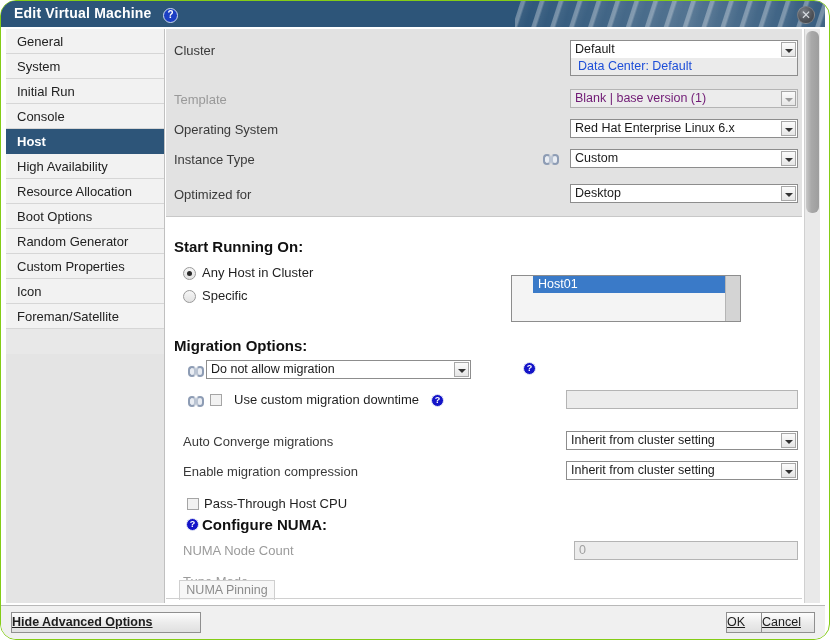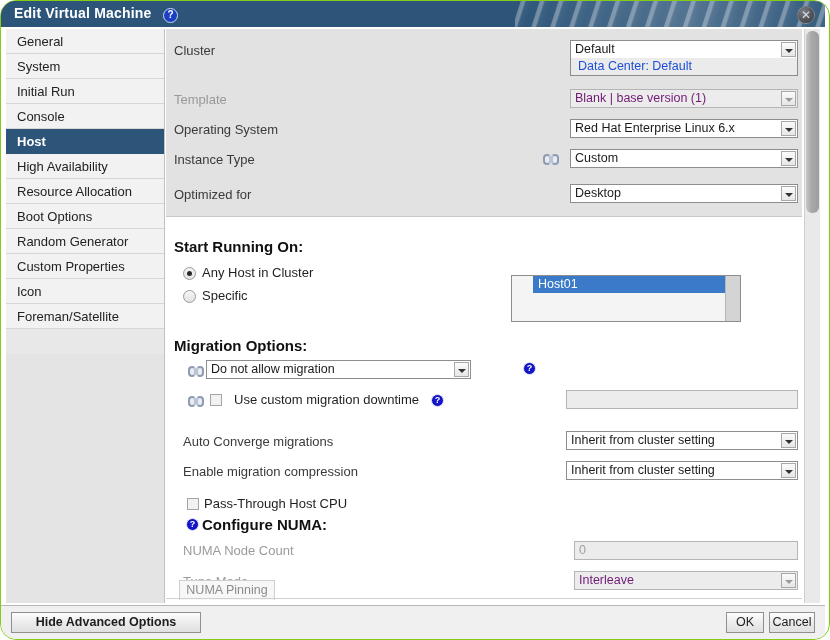--- a/index.html
+++ b/index.html
@@ -399,39 +399,40 @@
     width: 824px; height: 34px;
     background: #f0f0f0;
     border-top: 1px solid #b8b8b8;
   }
   .btn {
     position: absolute;
     background: linear-gradient(to bottom, #fdfdfd 0%, #ececec 50%, #e0e0e0 100%);
     border: 1px solid #8f8f8f;
     font-size: 12.5px;
     color: #1d1d1d;
-    text-align: center;
-    cursor: pointer;
-    white-space: nowrap;
+    text-align: left;
+    cursor: pointer;
+    white-space: nowrap;
+    text-decoration: underline;
   }
   .btn-hide {
     left: 10px; top: 6px;
     width: 190px; height: 21px;
     line-height: 19px;
     font-weight: bold;
     font-size: 12.5px;
   }
   .btn-ok {
     right: 61px; top: 6px;
     width: 38px; height: 21px;
     line-height: 19px;
   }
   .btn-cancel {
     right: 10px; top: 6px;
-    width: 46px; height: 21px;
+    width: 54px; height: 21px;
     line-height: 19px;
   }
 </style>
 </head>
 <body>
 
 <div class="window">
 
   <div class="titlebar">
     <div class="titlebar-gloss"></div>
@@ -538,21 +539,20 @@
         <div class="chk" style="left:21px;top:280px;"></div>
         <div class="chk-label" style="left:38px;top:278px;">Pass-Through Host CPU</div>
 
         <div class="qbadge" style="left:20px;top:300px;">?</div>
         <div class="sec-title" style="left:36px;top:298px;">Configure NUMA:</div>
 
         <div class="field-label disabled" style="left:17px;top:325px;text-align:center;">NUMA Node Count</div>
         <div class="txt disabled" style="left:408px;top:323px;width:224px;">0</div>
 
         <div class="field-label disabled" style="left:17px;top:356px;">Tune Mode</div>
-        <div class="sel disabled" style="left:408px;top:353px;width:224px;">Interleave<div class="arrow-box"></div></div>
 
         <div class="numa-pin-btn">NUMA Pinning</div>
         <div class="lower-bottom-rule"></div>
       </div>
 
       <div class="content-scroll">
         <div class="thumb"></div>
       </div>
     </div>
   </div>

